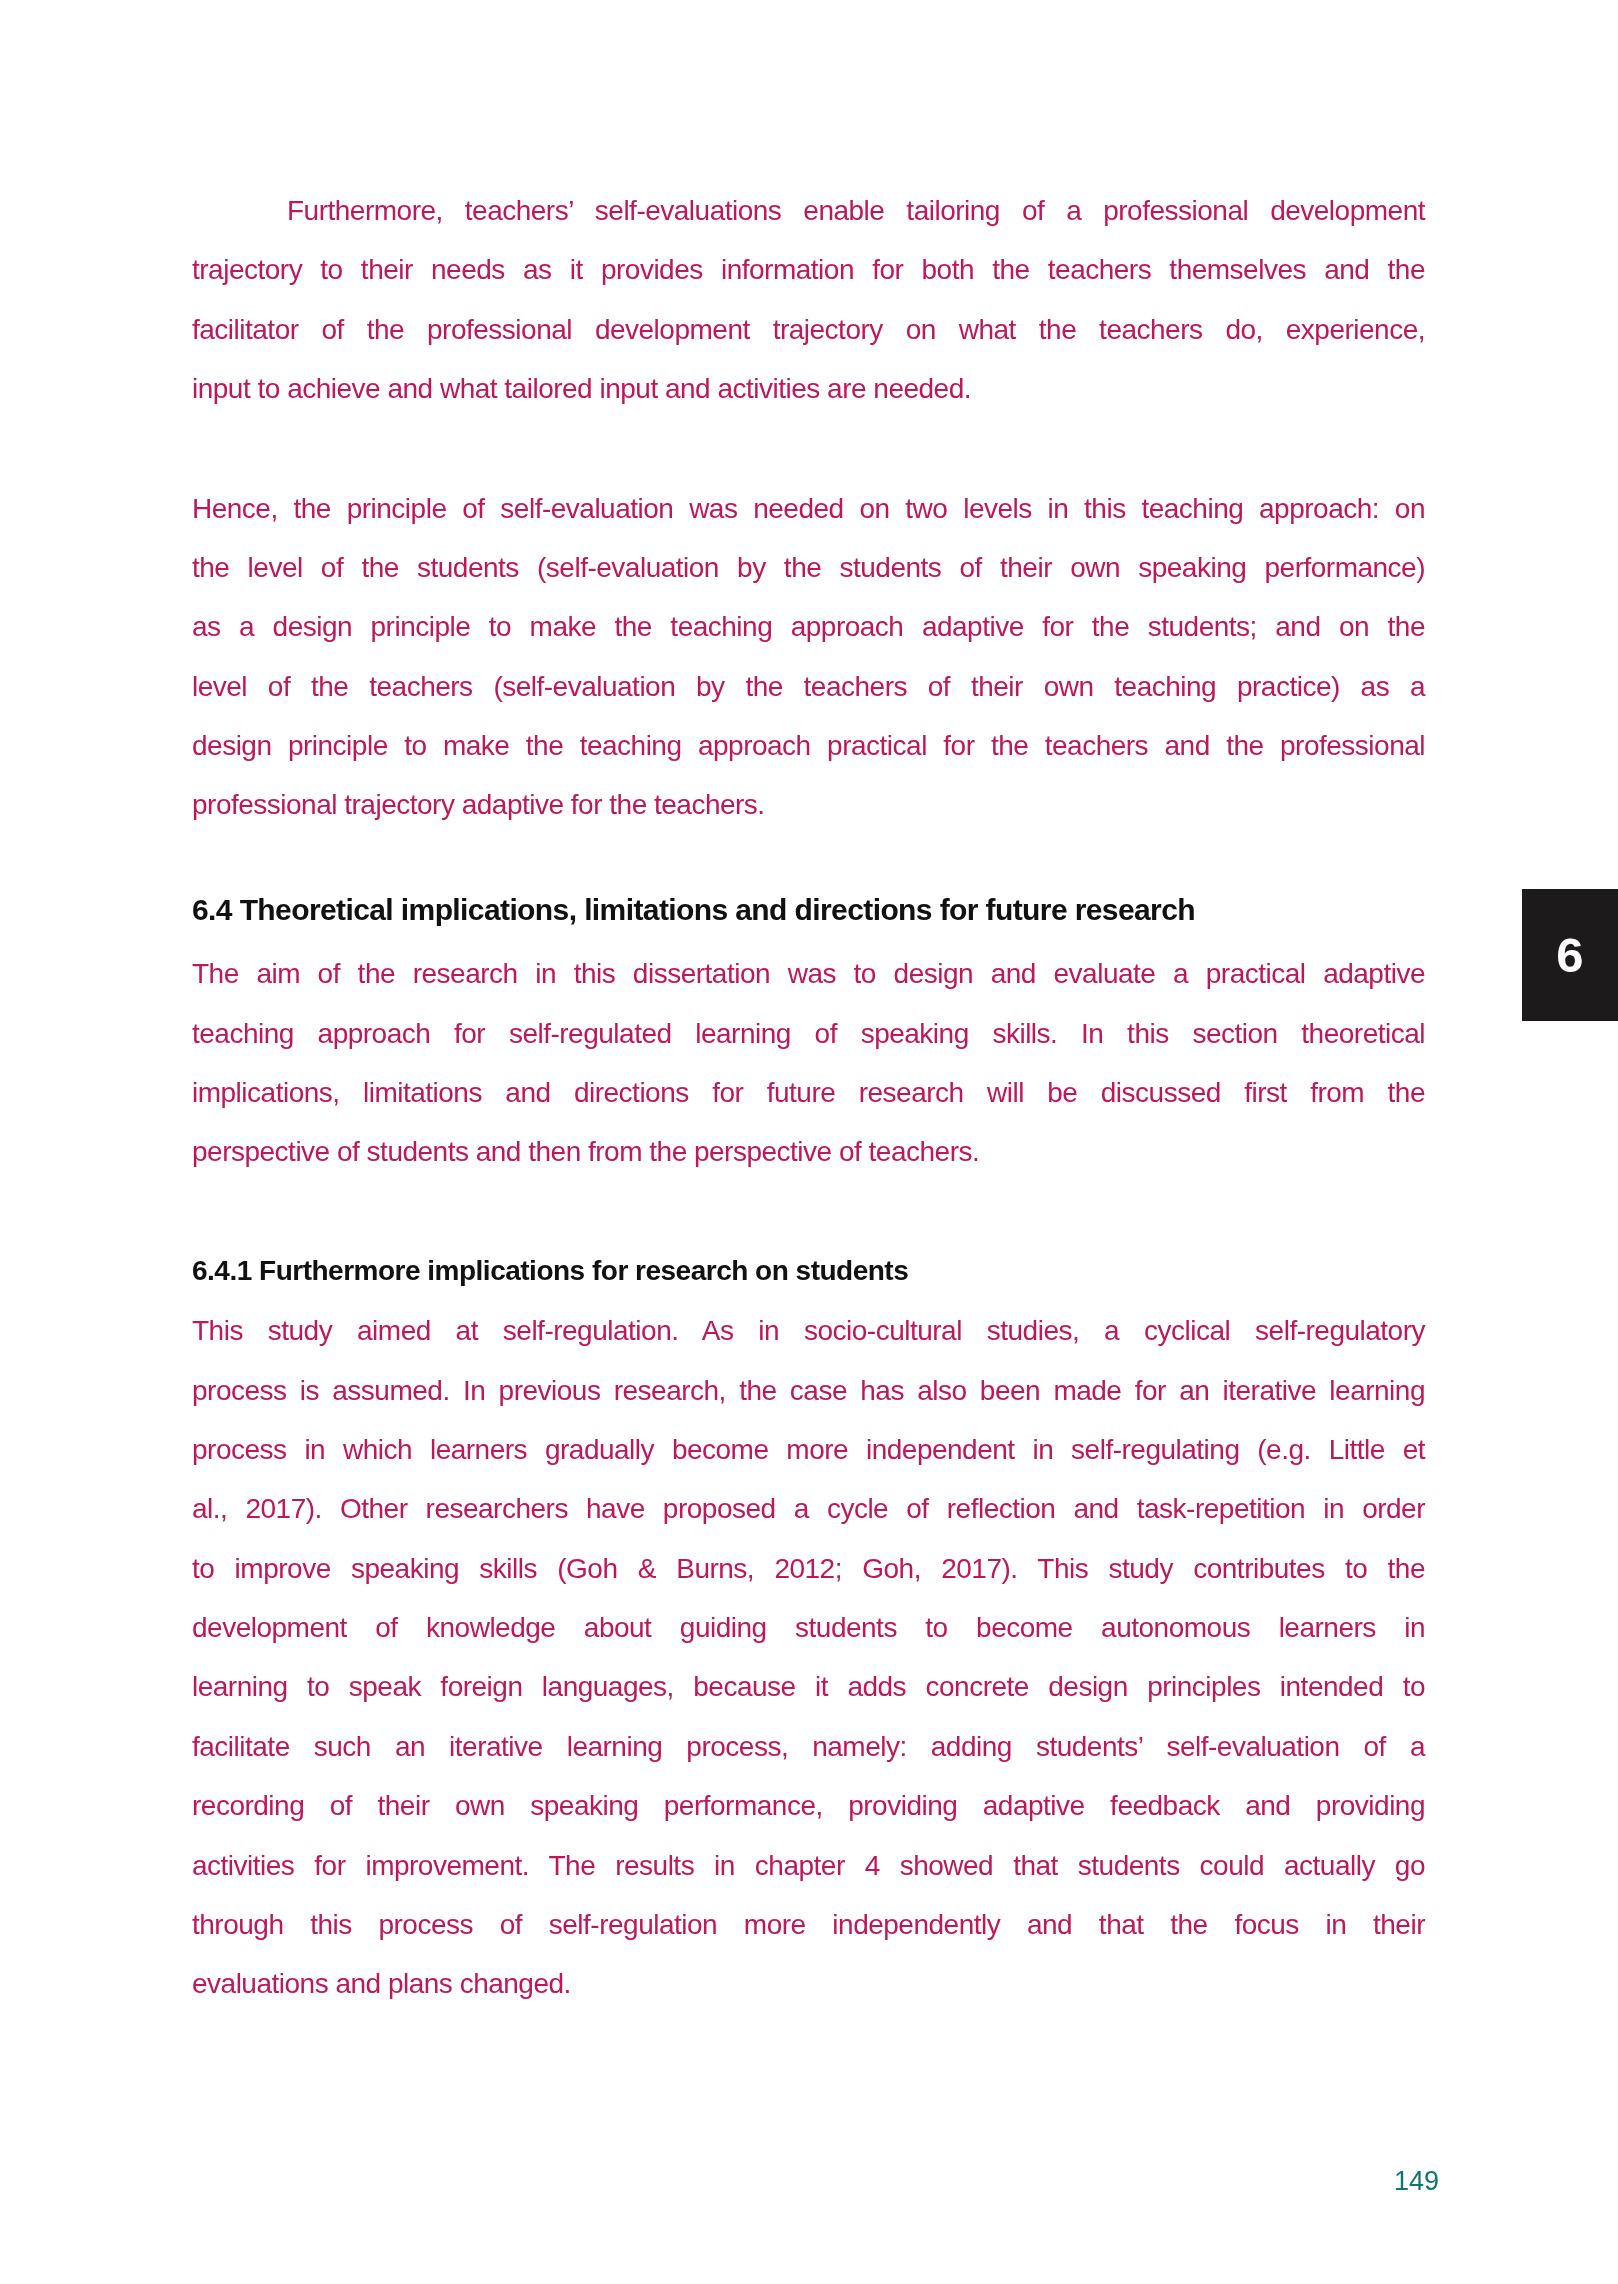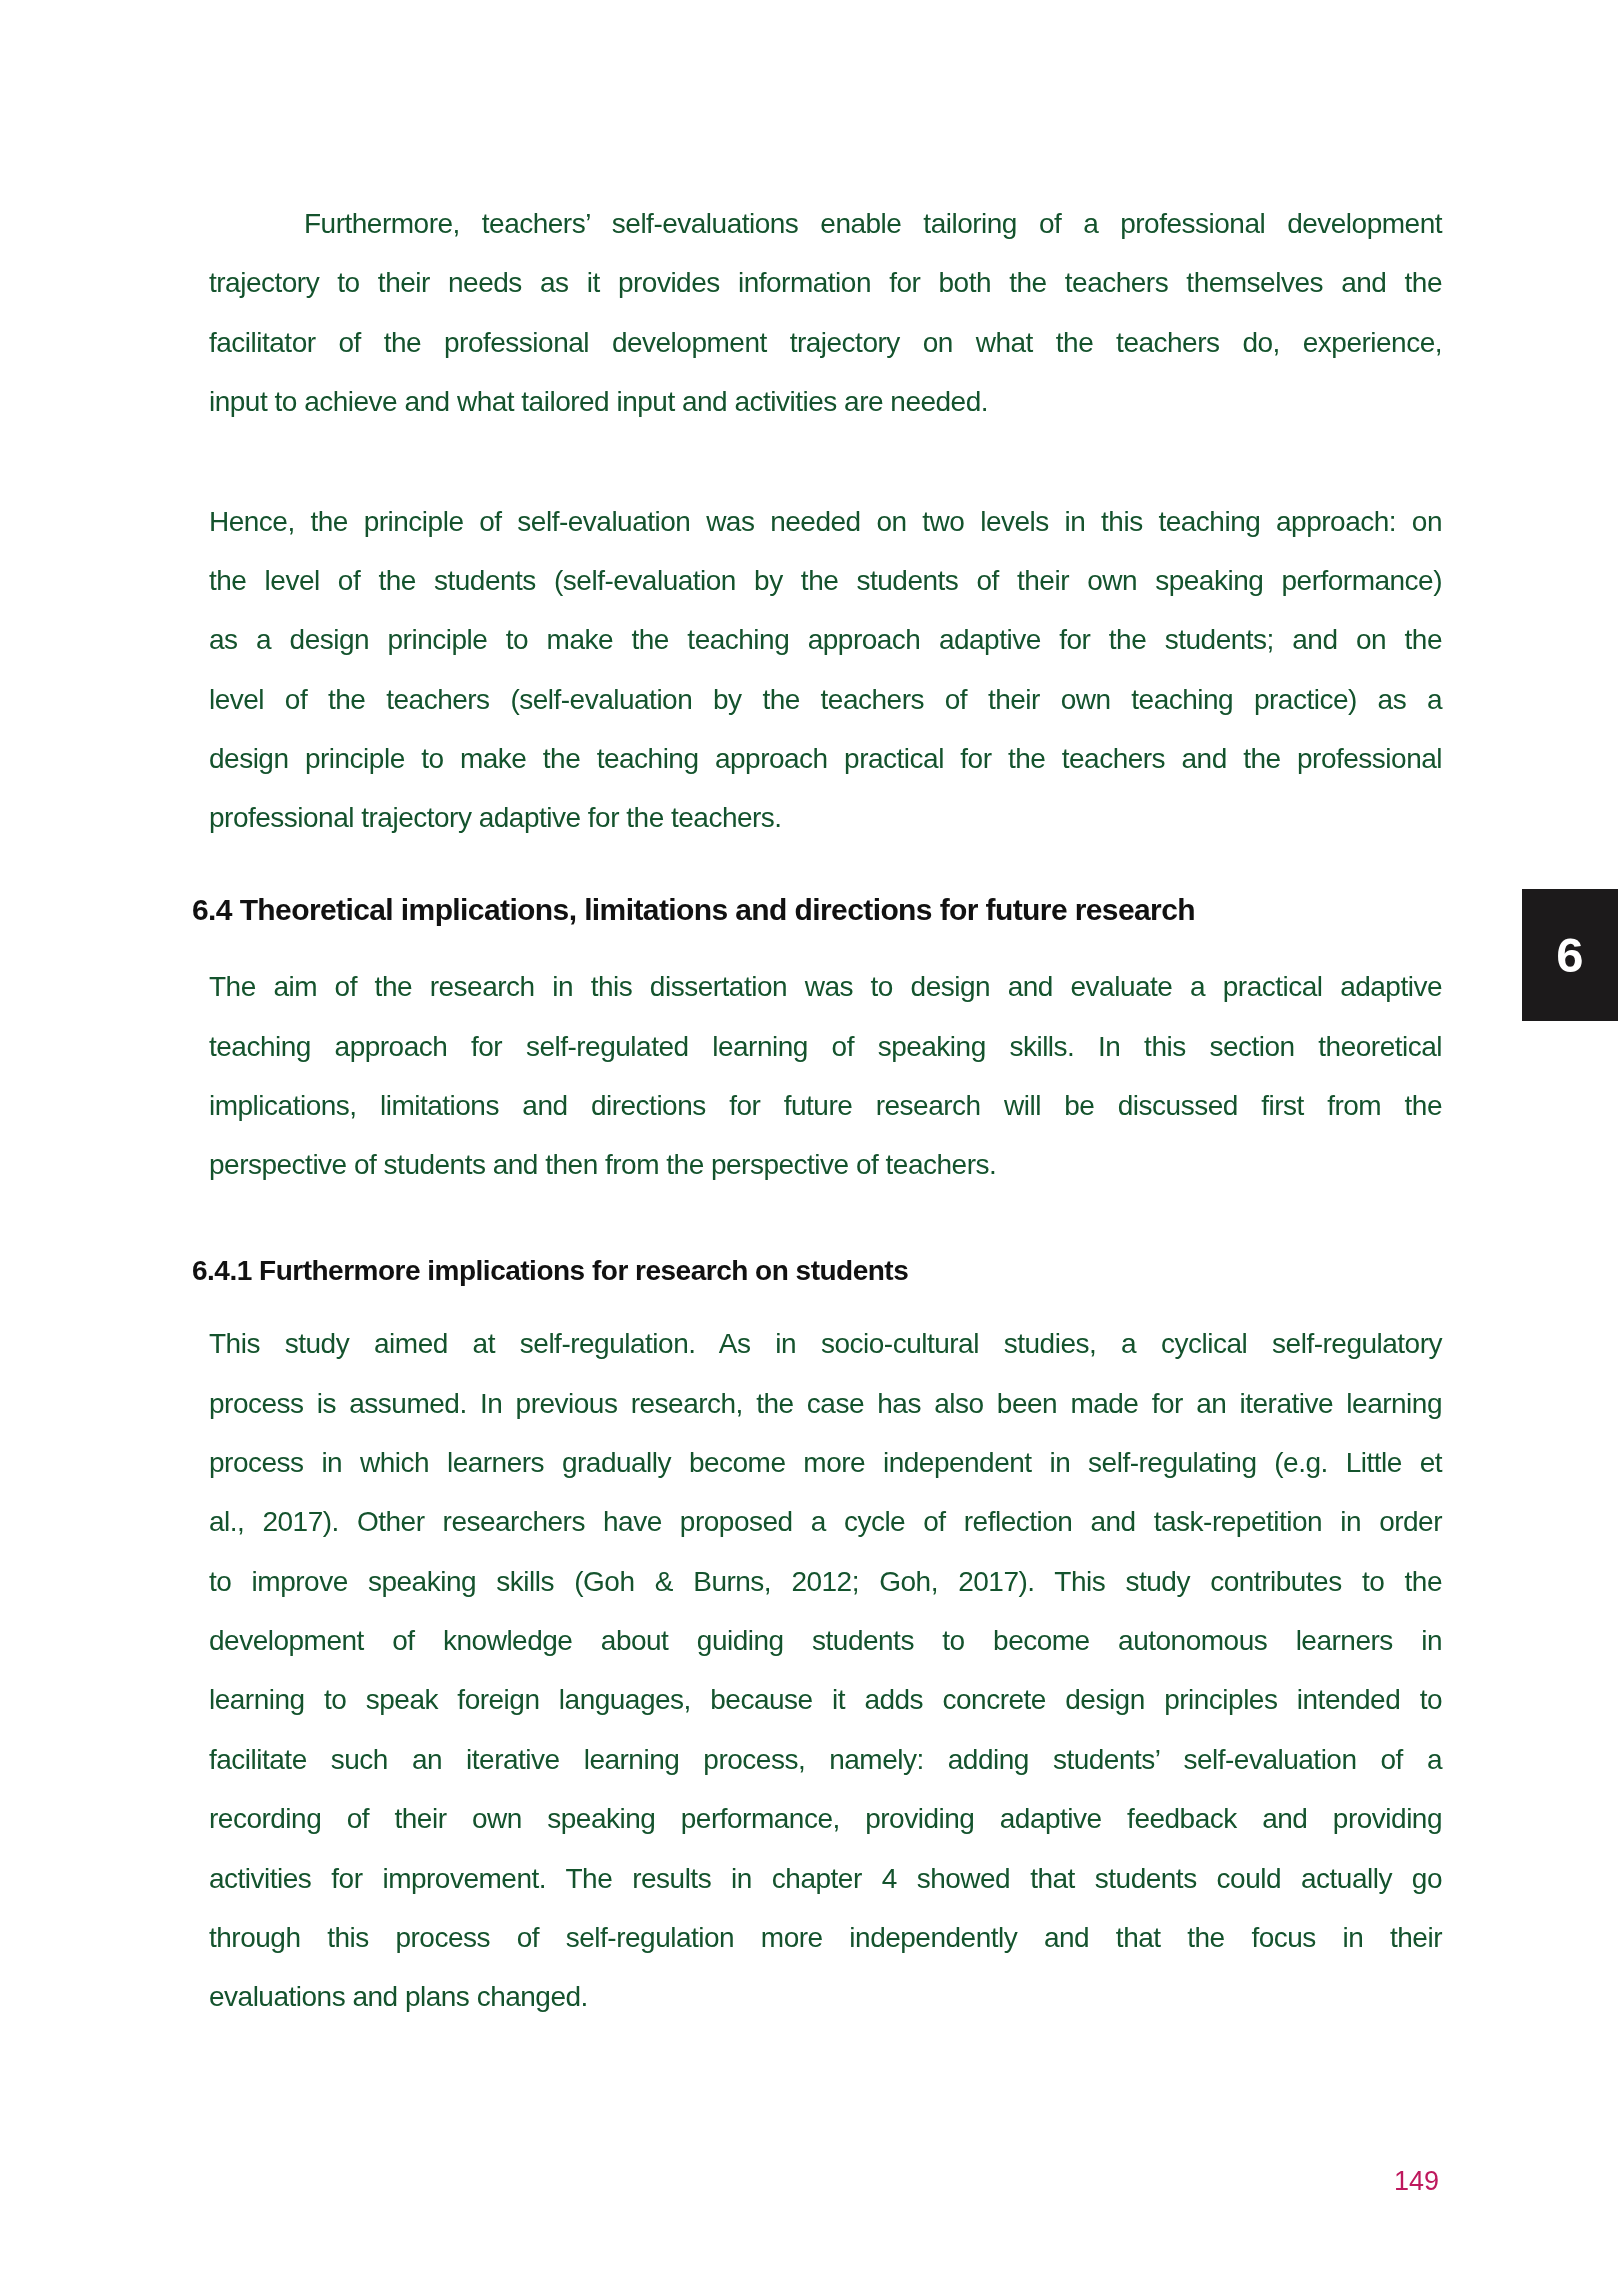--- a/index.html
+++ b/index.html
@@ -1,32 +1,32 @@
 <!DOCTYPE html>
 <html style="font-size:12px"><head>
 <meta charset="utf-8">
 <style>
   html, body { margin:0; padding:0; background:#ffffff; }
   body { width:1618px; height:2284px; position:relative; overflow:hidden;
          font-family:"Liberation Sans", sans-serif; color:#111; }
   .page { position:absolute; left:192px; top:0; width:1233px; }
-  .line { position:absolute; left:17px; width:1233px; height:46px;
+  .line { position:absolute; left:0; width:1233px; height:46px;
           font-family:"Liberation Sans", sans-serif; font-size:28px;
-          line-height:46px; white-space:nowrap; color:#14532d; letter-spacing:-0.5px;margin-top:13px; }
+          line-height:46px; white-space:nowrap; color:#be185d; letter-spacing:-0.5px; }
   .just { text-align:justify; text-align-last:justify; }
   .indent { padding-left:95px; box-sizing:border-box; }
   .h2 { position:absolute; left:0; font-size:30px; font-weight:bold; line-height:46px;
         white-space:nowrap; color:#111; letter-spacing:-0.6px; }
   .h3 { position:absolute; left:0; font-size:28px; font-weight:bold; line-height:46px;
         white-space:nowrap; color:#111; letter-spacing:-0.5px; }
   .chapter-tab { position:absolute; left:1522px; top:889px; width:96px; height:132px;
                  background:#1c1a1b; color:#fff; display:flex; align-items:center;
                  justify-content:center; font-family:"Liberation Sans", sans-serif;
                  font-weight:bold; font-size:49px; }
-  .page-number { position:absolute; left:1394px; top:2166px; font-size:27px; color:#be185d;
+  .page-number { position:absolute; left:1394px; top:2166px; font-size:27px; color:#0f766e;
                  font-family:"Liberation Sans", sans-serif; }
 </style>
 </head>
 <body>
 
 <div class="page">
 
   <div>
     <div class="line just indent" style="top:188px">Furthermore, teachers’ self-evaluations enable tailoring of a professional development</div>
     <div class="line just" style="top:247px">trajectory to their needs as it provides information for both the teachers themselves and the</div>

